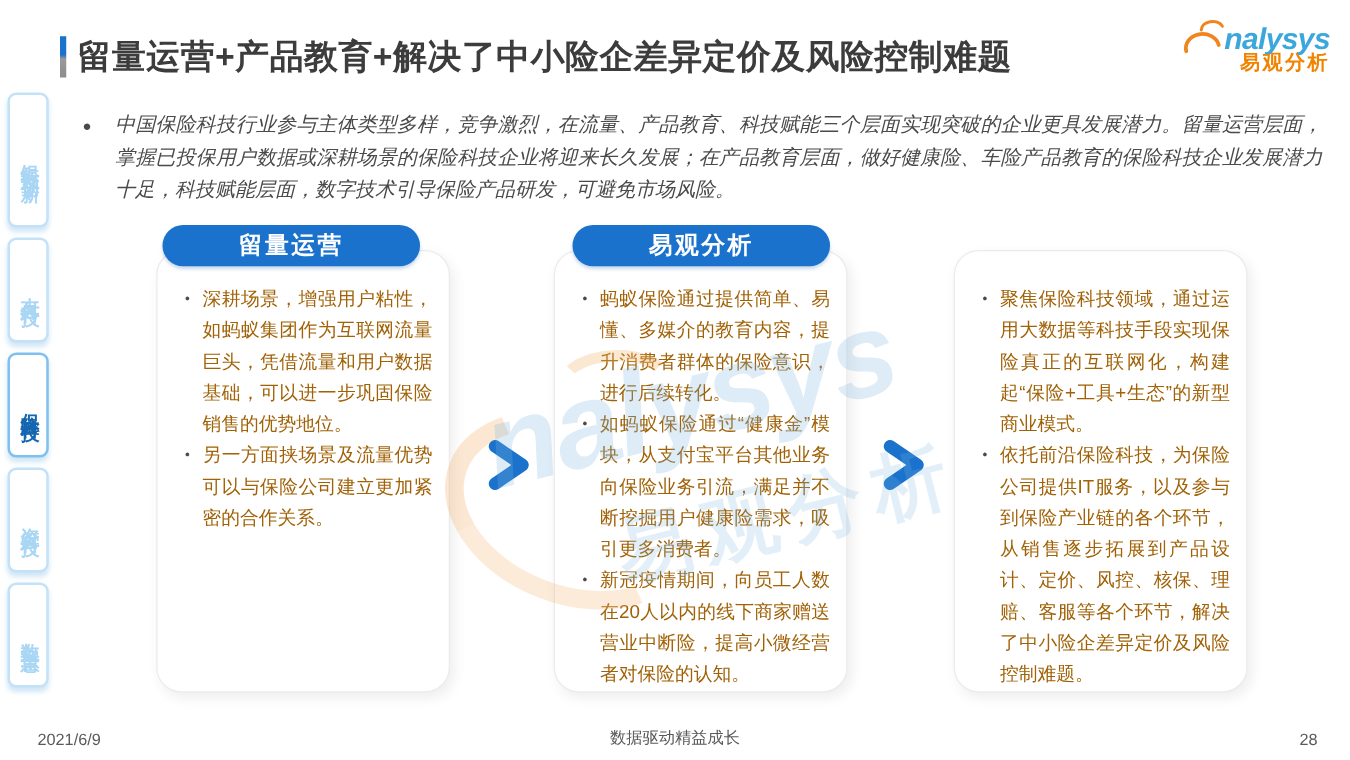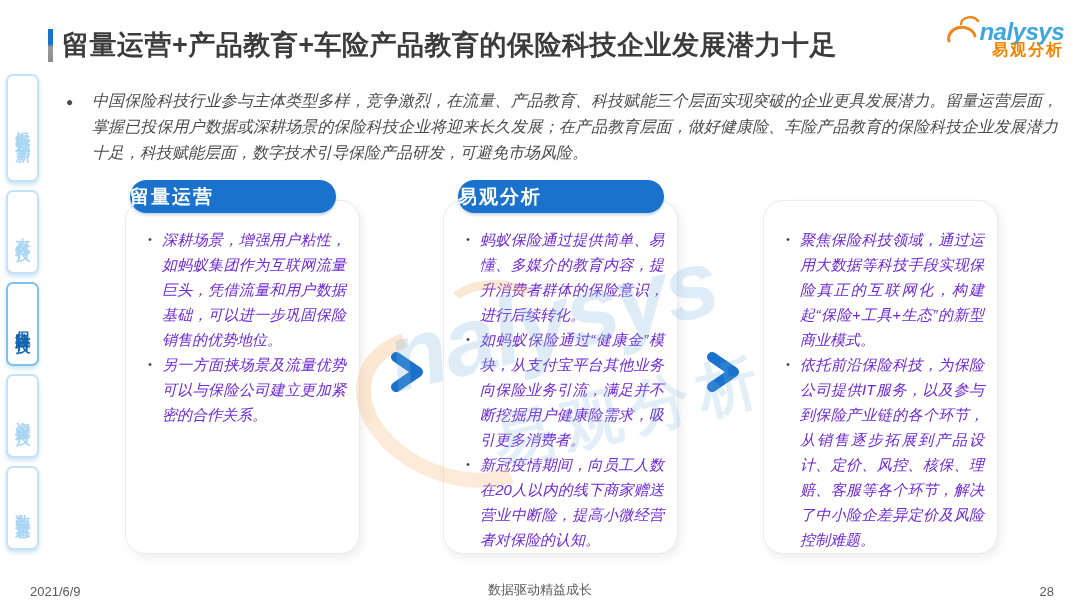--- a/index.html
+++ b/index.html
@@ -31,26 +31,26 @@
          box-shadow:0 3px 4px rgba(150,200,235,0.45); cursor:pointer; }
   .tab.h6 { height:108px; } .tab.h4 { height:84px; }
   .tab.active { border-color:#7fc0ee; color:#1566b0; }
 
   
   .card { position:absolute; top:200px; width:235px; height:354px; background:#fff;
           border:1px solid #ebebeb; border-radius:20px;
           box-shadow:3px 4px 10px rgba(0,0,0,0.07); z-index:1; }
   .c0 { left:125px; } .c1 { left:443px; } .c2 { left:763px; }
   .pill { position:absolute; top:180px; width:206px; height:33px; background:#1a72cc; border-radius:17px;
-          color:#fff; font-size:19px; font-weight:700; letter-spacing:2px; 
+          color:#fff; font-size:19px; font-weight:700; letter-spacing:2px; text-align:center;
           line-height:33px; z-index:3; box-shadow:0 2px 3px rgba(20,90,170,0.25); }
   .p0 { left:130px; } .p1 { left:458px; } .p2 { left:778px; }
   .card ul { list-style:none; padding:26px 13px 0 21px; }
-  .card li { position:relative; padding-left:15px; font-size:15px; line-height:25px; color:#6d28d9;
-             text-align:justify;font-style:italic; }
+  .card li { position:relative; padding-left:15px; font-size:15px; line-height:25px; color:#a16207;
+             text-align:justify; }
   .card li::before { content:"•"; position:absolute; left:1px; top:0; font-size:11px; color:#4a4a4a; }
 
   
   .arrow { position:absolute; top:351px; z-index:1; }
   .a0 { left:388px; } .a1 { left:704px; }
 
   
   .watermark { position:absolute; left:340px; top:235px; width:460px; height:280px; z-index:2;
                pointer-events:none; transform:rotate(-14deg); }
   .wm-arc1 { position:absolute; left:8px; top:70px; width:210px; height:150px; border-radius:50%;
@@ -68,21 +68,21 @@
   .f-date { position:absolute; left:30px; bottom:0; }
   .f-slogan { position:absolute; left:0; right:0; bottom:0; text-align:center; }
   .f-page { position:absolute; right:26px; bottom:0; }
 </style>
 </head>
 <body>
 
 <div class="slide">
 
   <div class="accent"></div>
-  <h1 class="title">留量运营+产品教育+车险产品教育的保险科技企业发展潜力十足</h1>
+  <h1 class="title">留量运营+产品教育+解决了中小险企差异定价及风险控制难题</h1>
 
   <div class="logo">
     <div class="logo-row">
       <svg width="34" height="28" viewBox="0 0 34 28">
         <path d="M4 26 A 13 11 0 1 1 30 21" fill="none" stroke="#f0851e" stroke-width="3" stroke-linecap="round"></path>
         <path d="M16 9 A 9 7 0 0 1 33 6" fill="none" stroke="#f0851e" stroke-width="2.5" stroke-linecap="round"></path>
       </svg>
       <span class="logo-en">nalysys</span>
     </div>
     <div class="logo-cn">易观分析</div>

